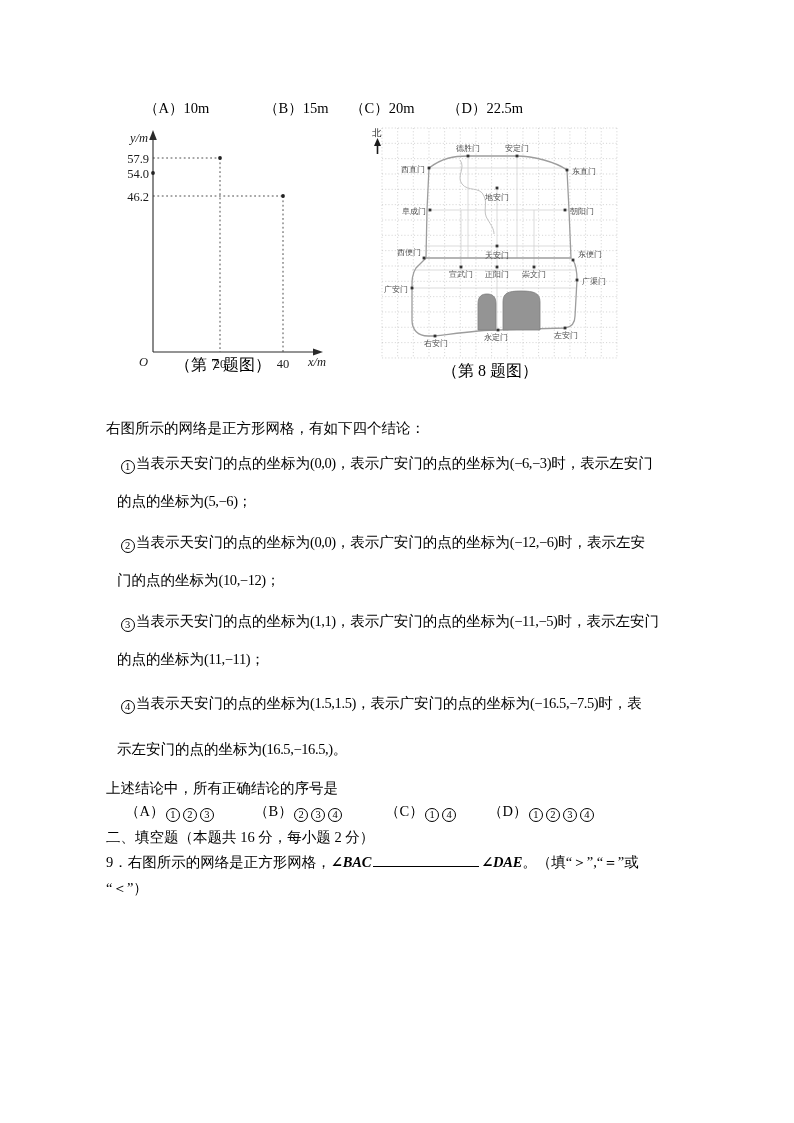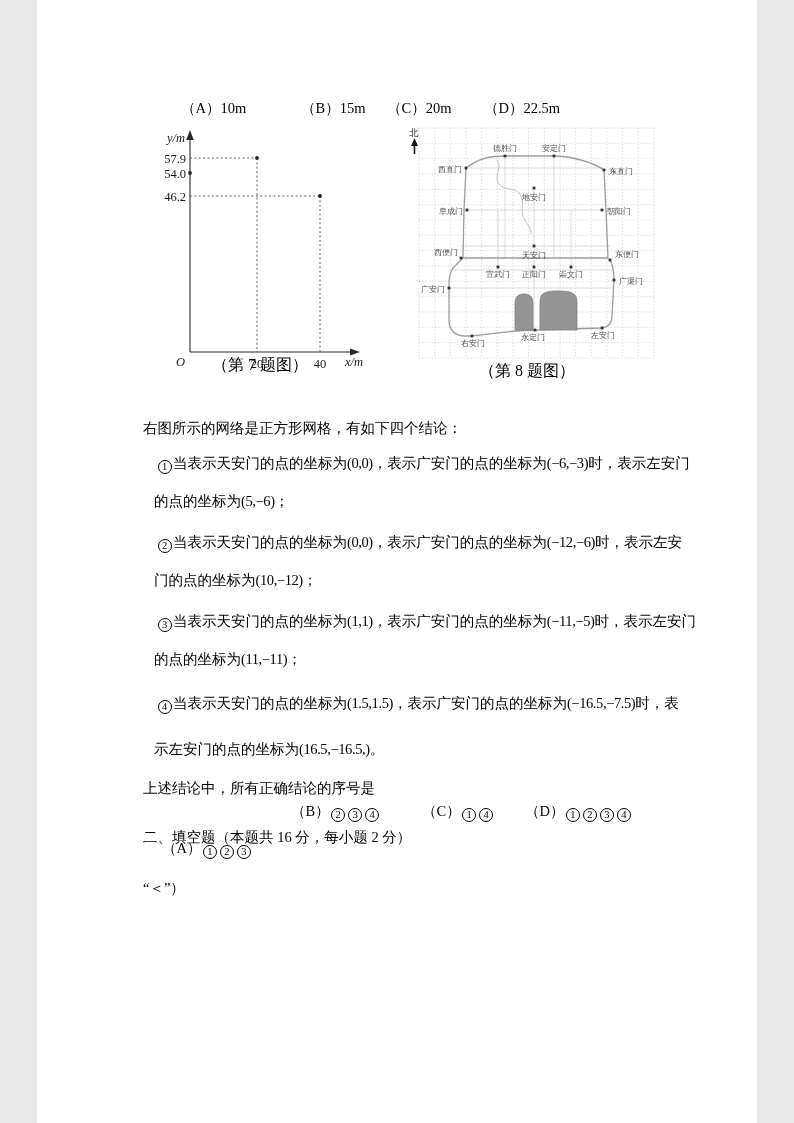--- a/index.html
+++ b/index.html
@@ -1,16 +1,16 @@
 <!DOCTYPE html>
 <html><head>
 <meta charset="utf-8">
 <style>
   html,body{margin:0;padding:0;background:#e8e8e8;}
-  .page{position:relative;width:720px;height:1123px;background:#ffffff;margin:0 auto;
+  .page{position:relative;width:794px;height:1123px;background:#ffffff;margin:0 auto;
         font-family:"Liberation Serif","DejaVu Serif",serif;color:#000;overflow:hidden;}
   .tline{position:absolute;font-size:14.5px;line-height:19px;white-space:nowrap;}
   .seg{font-weight:normal;}
   .b{font-weight:normal;letter-spacing:-0.4px;}
   .bi{font-weight:bold;font-style:italic;letter-spacing:-0.2px;}
   .circle{display:inline-block;box-sizing:border-box;width:14px;height:14px;line-height:11.5px;
           border:1px solid #000;border-radius:50%;text-align:center;font-size:10.5px;
           vertical-align:-2px;margin:0 1.5px;font-style:normal;font-weight:normal;}
   .caption{position:absolute;font-size:16px;text-align:center;white-space:nowrap;}
   .blank{display:inline-block;width:106px;height:13px;border-bottom:1.3px solid #000;margin:0 2px;}
@@ -190,30 +190,33 @@
 
   <div class="tline" style="top:694px;left:119px;">
     <span><span class="circle">4</span></span><span class="seg">当表示天安门的点的坐标为</span><span class="b">(1.5,1.5)</span><span class="seg">，表示广安门的点的坐标为</span><span class="b">(−16.5,−7.5)</span><span class="seg">时，表</span>
   </div>
   <div class="tline" style="top:740px;left:117px;">
     <span class="seg">示左安门的点的坐标为</span><span class="b">(16.5,−16.5,)</span><span class="seg">。</span>
   </div>
 
   <div class="tline" style="top:779px;left:106px;">上述结论中，所有正确结论的序号是</div>
 
-  <div class="tline" style="top:839px;left:125px;">
+  <div class="tline" style="top:802px;left:125px;">
     <span>（A）</span><span><span class="circle">1</span><span class="circle">2</span><span class="circle">3</span></span>
   </div>
   <div class="tline" style="top:802px;left:254px;">
     <span>（B）</span><span><span class="circle">2</span><span class="circle">3</span><span class="circle">4</span></span>
   </div>
   <div class="tline" style="top:802px;left:385px;">
     <span>（C）</span><span><span class="circle">1</span><span class="circle">4</span></span>
   </div>
   <div class="tline" style="top:802px;left:488px;">
     <span>（D）</span><span><span class="circle">1</span><span class="circle">2</span><span class="circle">3</span><span class="circle">4</span></span>
   </div>
 
   <div class="tline" style="top:828px;left:106px;">二、填空题（本题共 16 分，每小题 2 分）</div>
 
+  <div class="tline" style="top:853px;left:106px;">
+    <span class="seg">9．右图所示的网络是正方形网格，</span><span class="bi">∠BAC</span><span class="blank"></span><span class="bi">∠DAE</span><span class="seg">。（填“＞”,“＝”或</span>
+  </div>
   <div class="tline" style="top:879px;left:106px;">“＜”）</div>
 
 </div>
 
 </body></html>

